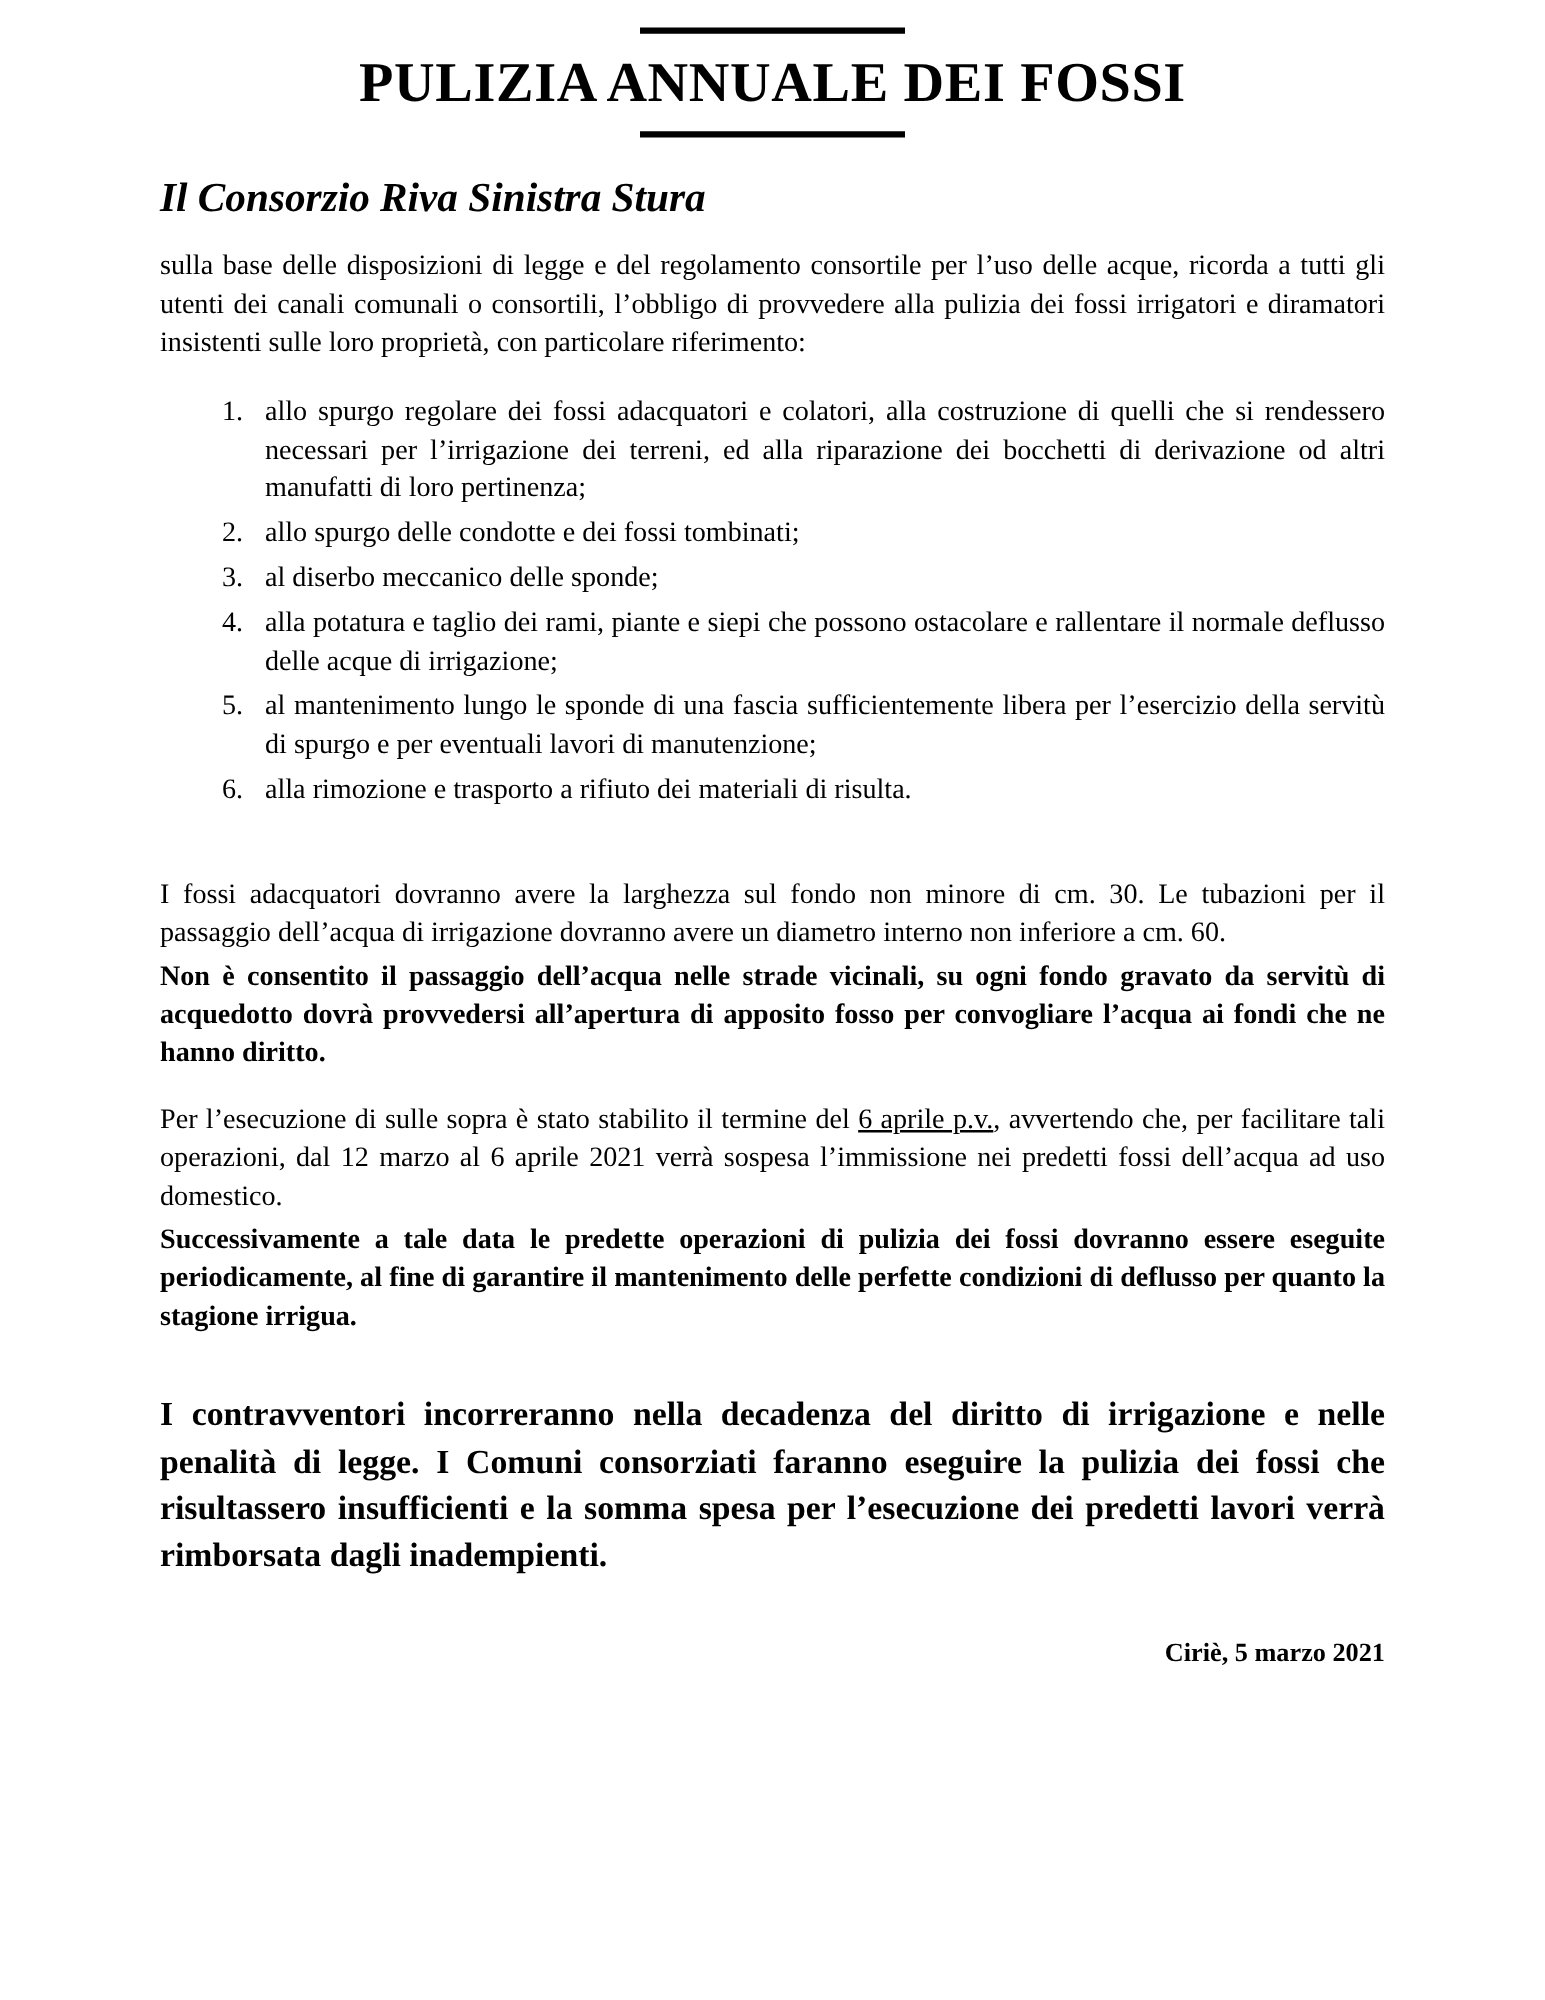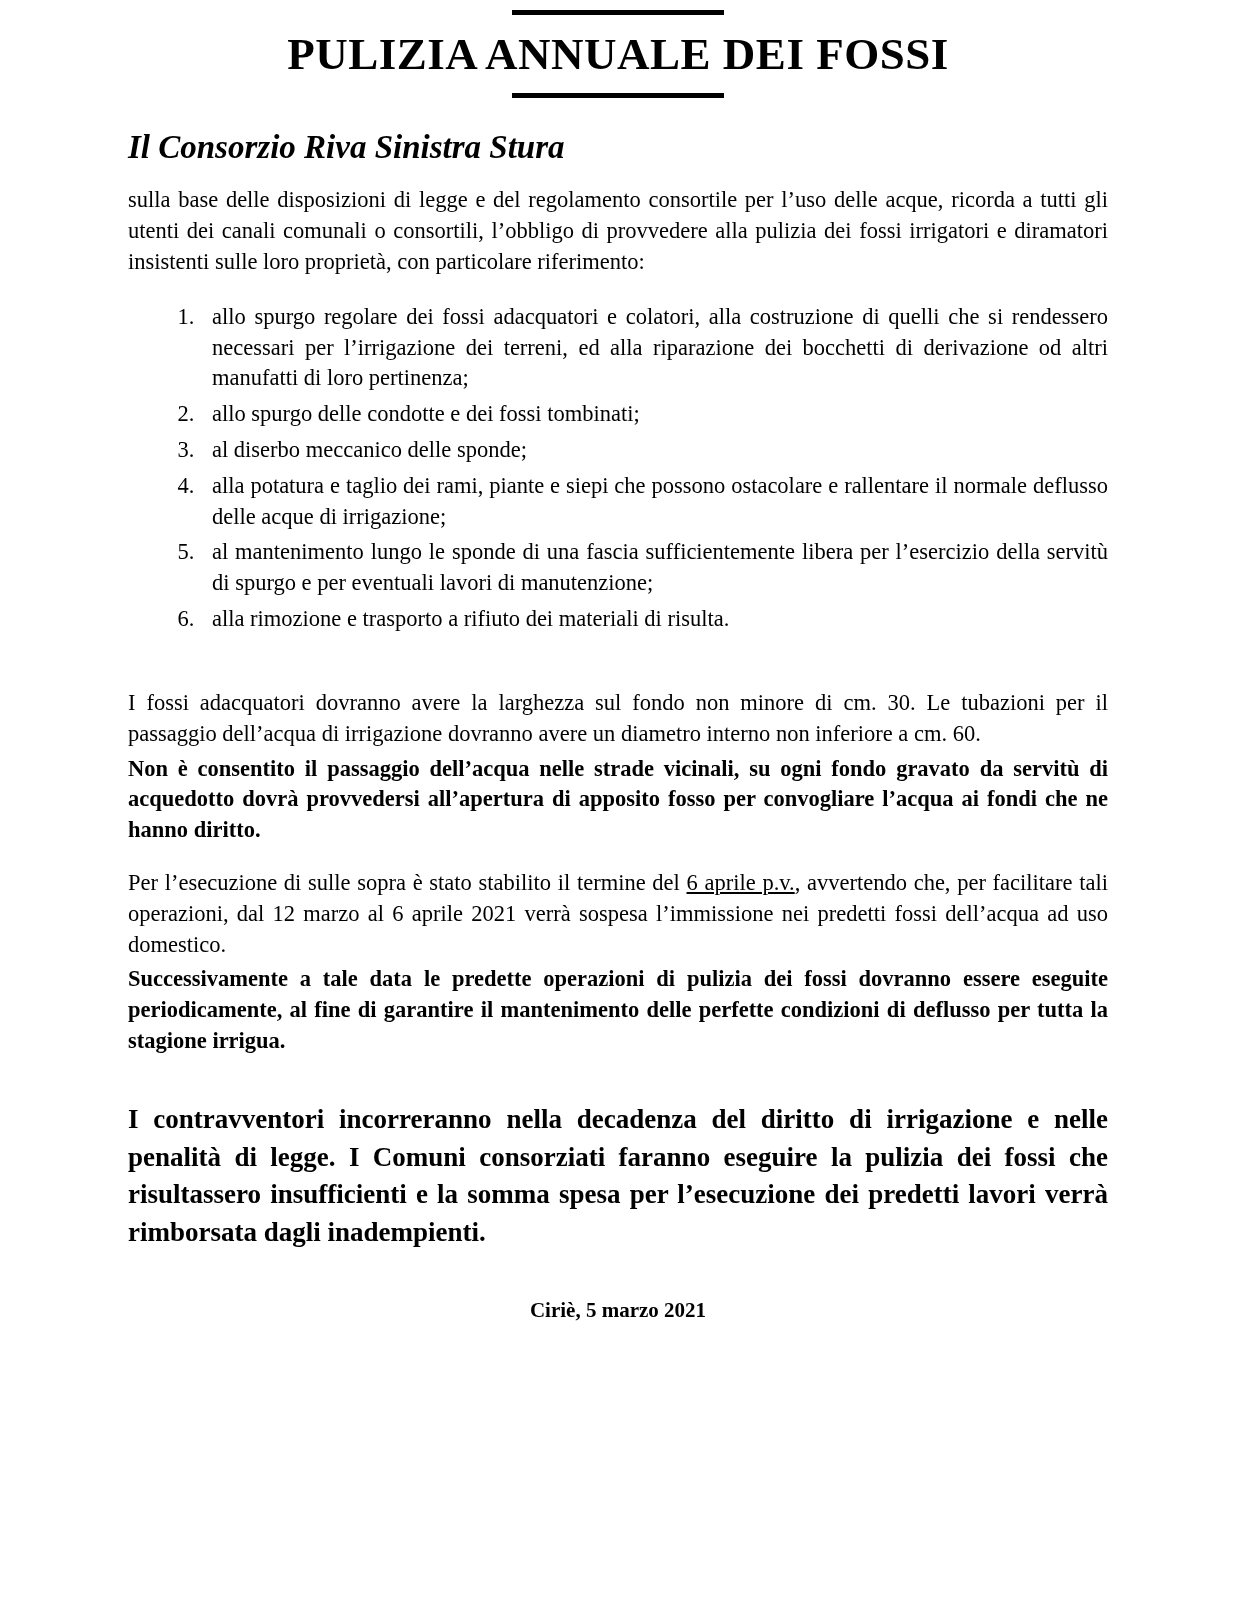--- a/index.html
+++ b/index.html
@@ -10,21 +10,21 @@
   body {
     width: 1236px;
     min-height: 1600px;
     font-family: "Liberation Serif", "DejaVu Serif", serif;
     color: #000000;
   }
   .page {
     width: 1236px;
     min-height: 1600px;
     box-sizing: border-box;
-    padding: 10px 128px 40px 128px;
+    padding: 22px 128px 40px 128px;
     background: #ffffff;
   }
   .rule {
     width: 212px;
     height: 5px;
     background: #000000;
     margin: 0 auto;
   }
   .rule-top { margin-bottom: 14px; }
   .rule-bottom { margin-top: 12px; margin-bottom: 30px; }
@@ -75,21 +75,21 @@
     font-size: 27px;
     font-weight: bold;
     line-height: 1.4;
     text-align: justify;
     margin: 44px 0 0 0;
   }
   p.signature {
     font-size: 21px;
     font-weight: bold;
     margin: 46px 0 0 0;
-    text-align: center;
+    text-align: right;
   }
 </style>
 </head>
 <body>
 
 <div class="page">
 
   <div class="rule rule-top"></div>
 
   <h1 class="doc-title">PULIZIA ANNUALE DEI FOSSI</h1>
@@ -110,19 +110,19 @@
   </ol>
 
   <div class="spacer-after-list"></div>
 
   <p class="para gap-before">I fossi adacquatori dovranno avere la larghezza sul fondo non minore di cm. 30. Le tubazioni per il passaggio dell’acqua di irrigazione dovranno avere un diametro interno non inferiore a cm. 60.</p>
 
   <p class="para gap-small">Non è consentito il passaggio dell’acqua nelle strade vicinali, su ogni fondo gravato da servitù di acquedotto dovrà provvedersi all’apertura di apposito fosso per convogliare l’acqua ai fondi che ne hanno diritto.</p>
 
   <p class="para gap-before"><span>Per l’esecuzione di sulle sopra è stato stabilito il termine del </span><span class="underline">6 aprile p.v.</span><span>, avvertendo che, per facilitare tali operazioni, dal 12 marzo al 6 aprile 2021 verrà sospesa l’immissione nei predetti fossi dell’acqua ad uso domestico.</span></p>
 
-  <p class="para gap-small">Successivamente a tale data le predette operazioni di pulizia dei fossi dovranno essere eseguite periodicamente, al fine di garantire il mantenimento delle perfette condizioni di deflusso per tutta la stagione irrigua.</p>
+  <p class="para gap-small">Successivamente a tale data le predette operazioni di pulizia dei fossi dovranno essere eseguite periodicamente, al fine di garantire il mantenimento delle perfette condizioni di deflusso per quanto la stagione irrigua.</p>
 
   <p class="bold-block">I contravventori incorreranno nella decadenza del diritto di irrigazione e nelle penalità di legge. I Comuni consorziati faranno eseguire la pulizia dei fossi che risultassero insufficienti e la somma spesa per l’esecuzione dei predetti lavori verrà rimborsata dagli inadempienti.</p>
 
   <p class="signature">Ciriè, 5 marzo 2021</p>
 
 </div>
 
 </body></html>

